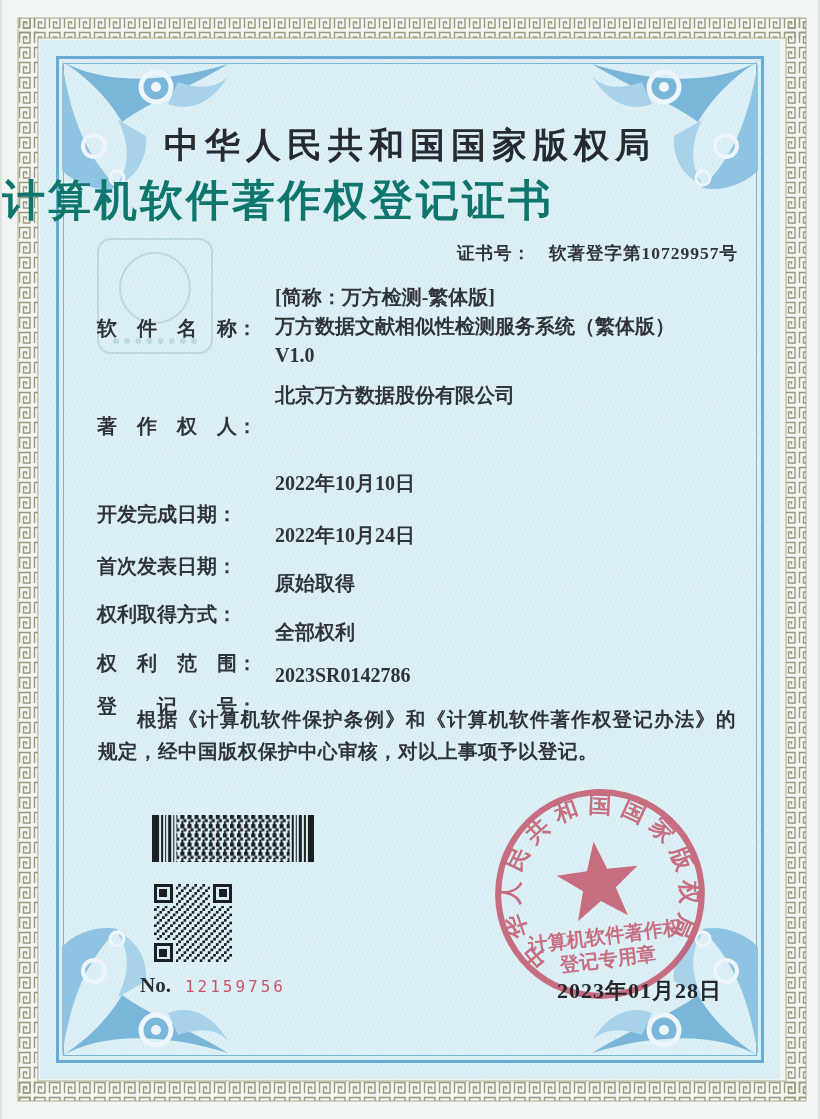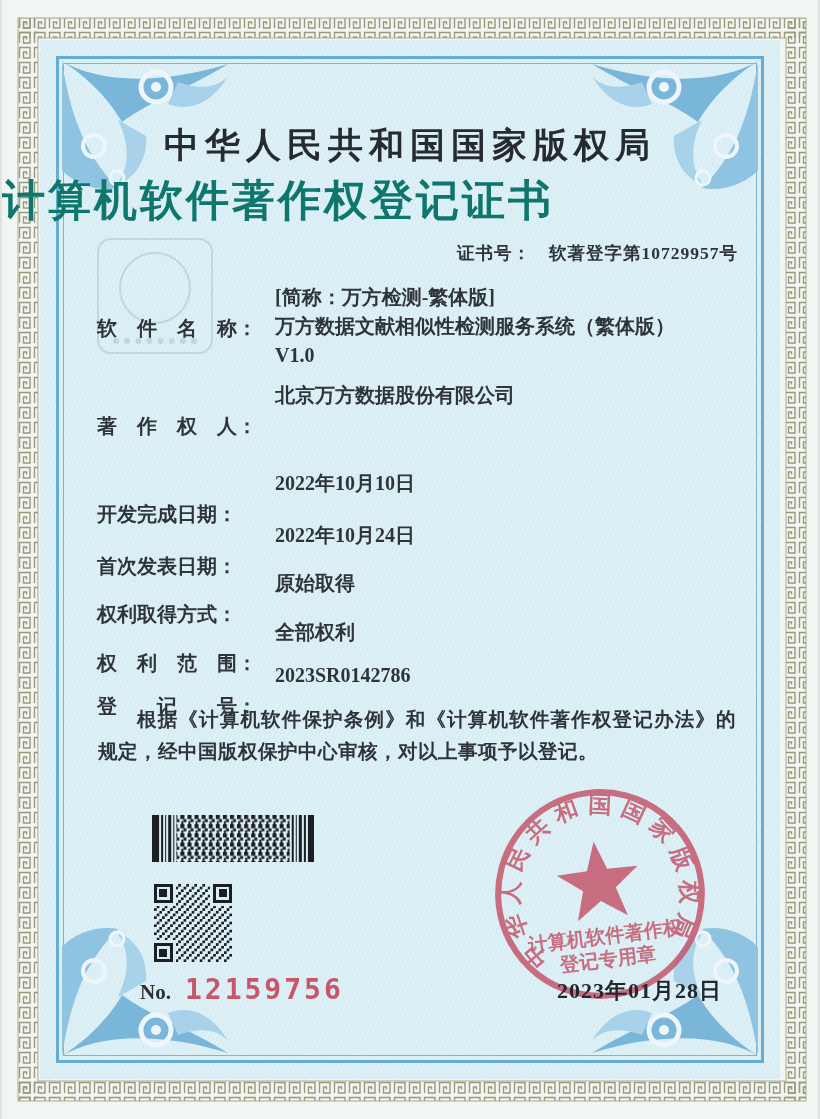--- a/index.html
+++ b/index.html
@@ -31,21 +31,21 @@
   .flabel{width:178px;flex:0 0 178px;margin-top:32px;}
   .fvalue{flex:1;}
   .fvalue div{line-height:29px;}
   .statement{position:absolute;left:96px;top:704px;width:638px;font-size:19.5px;font-weight:bold;
              line-height:32px;text-align:justify;text-indent:2em;letter-spacing:.5px;}
   .barcode{position:absolute;left:150px;top:815px;width:162px;height:47px;}
   .qrcode{position:absolute;left:152px;top:884px;width:78px;height:78px;}
   .no-line{position:absolute;left:138px;top:973px;font-size:21px;}
   .no-label{font-weight:bold;color:#2b3035;margin-right:14px;}
   .no-value{font-family:"DejaVu Sans Mono","Liberation Mono",monospace;color:#c9556b;
-            letter-spacing:3px;font-size:28px;font-weight:bold;}
+            letter-spacing:3px;font-size:16px;}
   .seal{position:absolute;left:486px;top:782px;width:224px;height:224px;transform:rotate(-7deg);opacity:.85;}
   .issue-date{position:absolute;left:470px;top:976px;width:250px;text-align:right;font-size:22px;
               font-weight:bold;letter-spacing:1px;color:#22272c;}
 </style>
 </head>
 <body>
 
 <div class="page">
 
   <svg class="band-svg" xmlns="http://www.w3.org/2000/svg">

